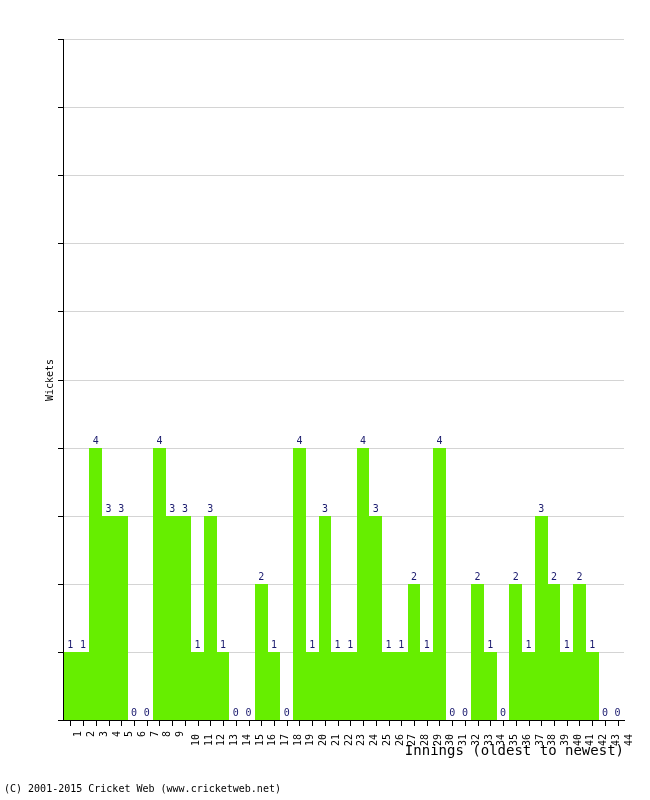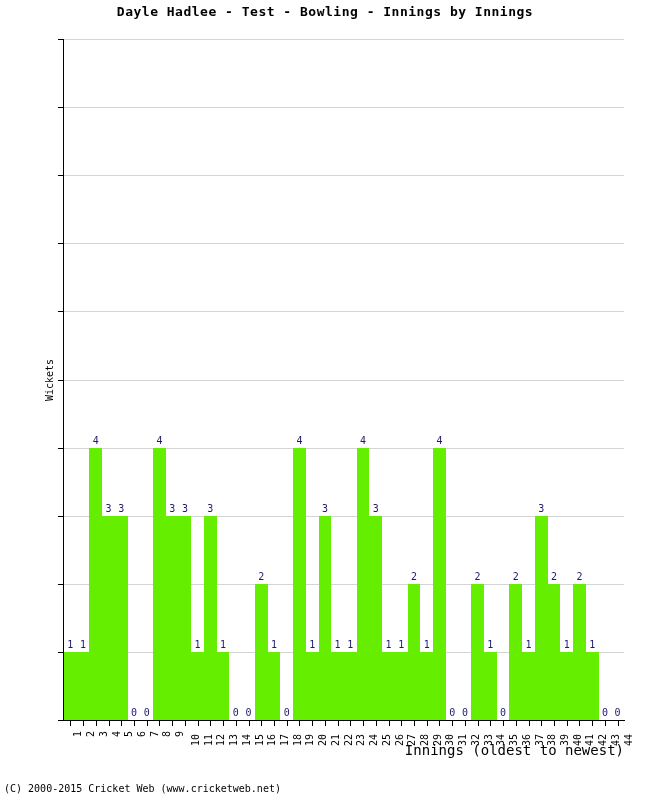--- a/index.html
+++ b/index.html
@@ -47,21 +47,20 @@
   .footer{
     position:absolute;left:4px;top:783px;font-size:10px;color:#000;
     white-space:nowrap;
   }
 </style>
 </head>
 <body>
 
 <div id="chart-root">
 
-  <div class="chart-title">Dayle Hadlee - Test - Bowling - Innings by Innings</div>
 
   <div class="plot-border-left"></div>
   <div class="plot-border-bottom"></div>
 
   <div class="plot">
     <div id="gridlines">
         <div class="gridline" style="top: 612.9px;"></div>
         <div class="gridline" style="top: 544.8px;"></div>
         <div class="gridline" style="top: 476.7px;"></div>
         <div class="gridline" style="top: 408.6px;"></div>
@@ -344,15 +343,15 @@
       <div class="xtick-mark" style="left: 528.182px;"></div>
       <div class="xtick-label" style="left: 528.182px;">42</div>
       <div class="xtick-mark" style="left: 540.909px;"></div>
       <div class="xtick-label" style="left: 540.909px;">43</div>
       <div class="xtick-mark" style="left: 553.636px;"></div>
       <div class="xtick-label" style="left: 553.636px;">44</div>
     </div>
 
   <div class="xlabel">Innings (oldest to newest)</div>
 
-  <div class="footer">(C) 2000-2015 Cricket Web (www.cricketweb.net)</div>
+  <div class="footer">(C) 2001-2015 Cricket Web (www.cricketweb.net)</div>
 
 </div>
 
 </body></html>

